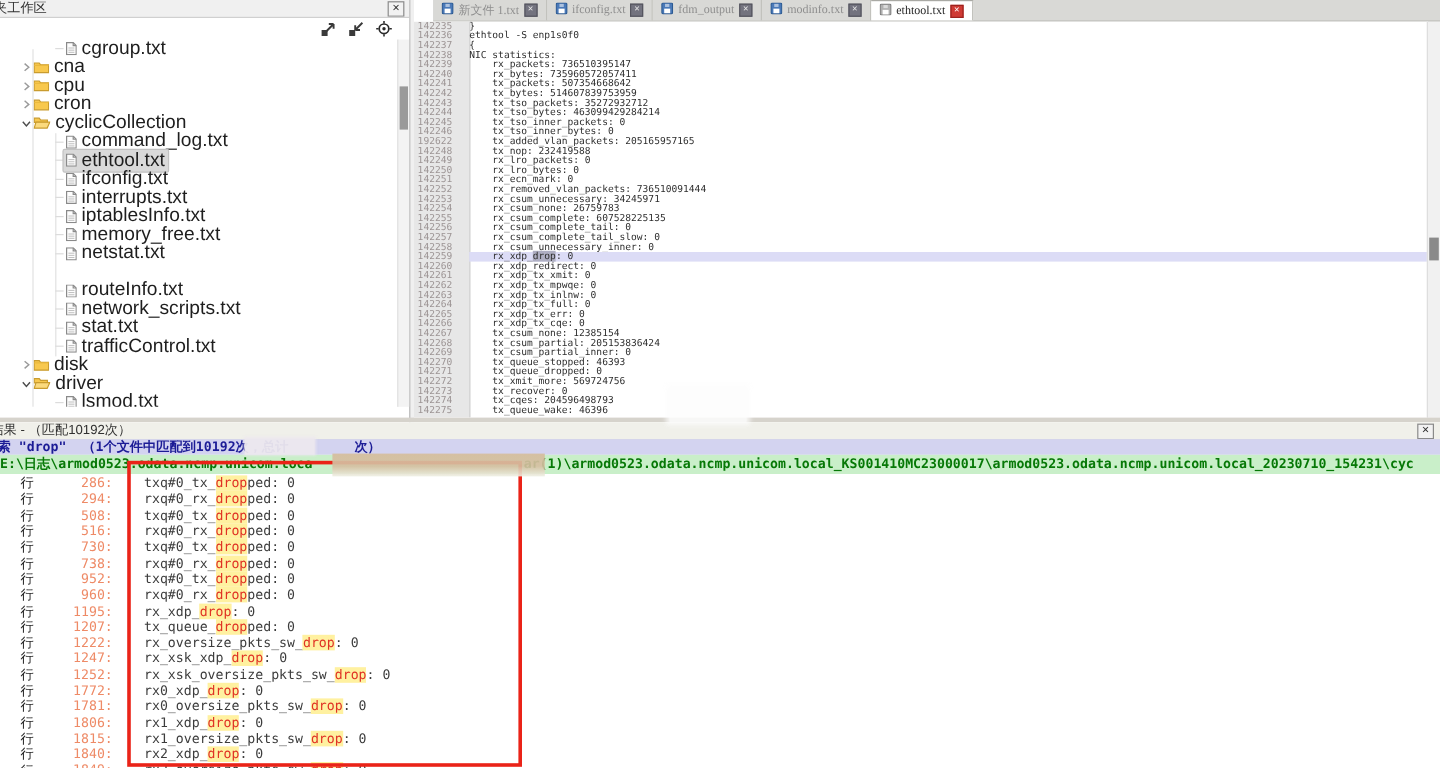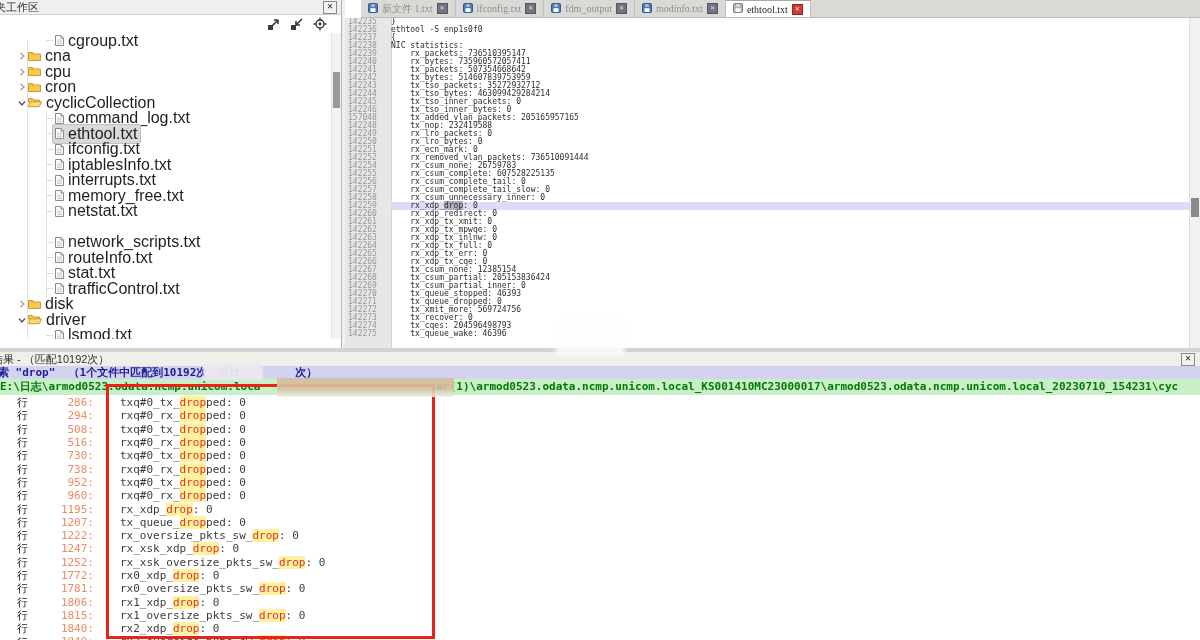--- a/index.html
+++ b/index.html
@@ -225,42 +225,42 @@
         </div>
         <div class="trow lvl2">
           <span class="dash"></span>
           <span class="ticon">
             <svg width="9" height="11" viewBox="0 0 9 11">
               <path d="M0.5 0.5 h5.5 l2.5 2.5 v7.5 h-8 z" fill="#fdfdfd" stroke="#8a8a8a"></path>
               <path d="M6 0.5 v2.5 h2.5" fill="none" stroke="#8a8a8a"></path>
               <path d="M2 5 h5 M2 6.8 h5 M2 8.6 h5" stroke="#bcbcbc" stroke-width="0.8"></path>
             </svg>
           </span>
+          <span class="tlab">interrupts.txt</span>
+        </div>
+        <div class="trow lvl2">
+          <span class="dash"></span>
+          <span class="ticon">
+            <svg width="9" height="11" viewBox="0 0 9 11">
+              <path d="M0.5 0.5 h5.5 l2.5 2.5 v7.5 h-8 z" fill="#fdfdfd" stroke="#8a8a8a"></path>
+              <path d="M6 0.5 v2.5 h2.5" fill="none" stroke="#8a8a8a"></path>
+              <path d="M2 5 h5 M2 6.8 h5 M2 8.6 h5" stroke="#bcbcbc" stroke-width="0.8"></path>
+            </svg>
+          </span>
           <span class="tlab">iptablesInfo.txt</span>
         </div>
         <div class="trow lvl2">
           <span class="dash"></span>
           <span class="ticon">
             <svg width="9" height="11" viewBox="0 0 9 11">
               <path d="M0.5 0.5 h5.5 l2.5 2.5 v7.5 h-8 z" fill="#fdfdfd" stroke="#8a8a8a"></path>
               <path d="M6 0.5 v2.5 h2.5" fill="none" stroke="#8a8a8a"></path>
               <path d="M2 5 h5 M2 6.8 h5 M2 8.6 h5" stroke="#bcbcbc" stroke-width="0.8"></path>
             </svg>
           </span>
-          <span class="tlab">interrupts.txt</span>
-        </div>
-        <div class="trow lvl2">
-          <span class="dash"></span>
-          <span class="ticon">
-            <svg width="9" height="11" viewBox="0 0 9 11">
-              <path d="M0.5 0.5 h5.5 l2.5 2.5 v7.5 h-8 z" fill="#fdfdfd" stroke="#8a8a8a"></path>
-              <path d="M6 0.5 v2.5 h2.5" fill="none" stroke="#8a8a8a"></path>
-              <path d="M2 5 h5 M2 6.8 h5 M2 8.6 h5" stroke="#bcbcbc" stroke-width="0.8"></path>
-            </svg>
-          </span>
           <span class="tlab">memory_free.txt</span>
         </div>
         <div class="trow lvl2">
           <span class="dash"></span>
           <span class="ticon">
             <svg width="9" height="11" viewBox="0 0 9 11">
               <path d="M0.5 0.5 h5.5 l2.5 2.5 v7.5 h-8 z" fill="#fdfdfd" stroke="#8a8a8a"></path>
               <path d="M6 0.5 v2.5 h2.5" fill="none" stroke="#8a8a8a"></path>
               <path d="M2 5 h5 M2 6.8 h5 M2 8.6 h5" stroke="#bcbcbc" stroke-width="0.8"></path>
             </svg>
@@ -270,32 +270,32 @@
         <div class="trow lvl2"></div>
         <div class="trow lvl2">
           <span class="dash"></span>
           <span class="ticon">
             <svg width="9" height="11" viewBox="0 0 9 11">
               <path d="M0.5 0.5 h5.5 l2.5 2.5 v7.5 h-8 z" fill="#fdfdfd" stroke="#8a8a8a"></path>
               <path d="M6 0.5 v2.5 h2.5" fill="none" stroke="#8a8a8a"></path>
               <path d="M2 5 h5 M2 6.8 h5 M2 8.6 h5" stroke="#bcbcbc" stroke-width="0.8"></path>
             </svg>
           </span>
+          <span class="tlab">routeInfo.txt</span>
+        </div>
+        <div class="trow lvl2">
+          <span class="dash"></span>
+          <span class="ticon">
+            <svg width="9" height="11" viewBox="0 0 9 11">
+              <path d="M0.5 0.5 h5.5 l2.5 2.5 v7.5 h-8 z" fill="#fdfdfd" stroke="#8a8a8a"></path>
+              <path d="M6 0.5 v2.5 h2.5" fill="none" stroke="#8a8a8a"></path>
+              <path d="M2 5 h5 M2 6.8 h5 M2 8.6 h5" stroke="#bcbcbc" stroke-width="0.8"></path>
+            </svg>
+          </span>
           <span class="tlab">network_scripts.txt</span>
-        </div>
-        <div class="trow lvl2">
-          <span class="dash"></span>
-          <span class="ticon">
-            <svg width="9" height="11" viewBox="0 0 9 11">
-              <path d="M0.5 0.5 h5.5 l2.5 2.5 v7.5 h-8 z" fill="#fdfdfd" stroke="#8a8a8a"></path>
-              <path d="M6 0.5 v2.5 h2.5" fill="none" stroke="#8a8a8a"></path>
-              <path d="M2 5 h5 M2 6.8 h5 M2 8.6 h5" stroke="#bcbcbc" stroke-width="0.8"></path>
-            </svg>
-          </span>
-          <span class="tlab">routeInfo.txt</span>
         </div>
         <div class="trow lvl2">
           <span class="dash"></span>
           <span class="ticon">
             <svg width="9" height="11" viewBox="0 0 9 11">
               <path d="M0.5 0.5 h5.5 l2.5 2.5 v7.5 h-8 z" fill="#fdfdfd" stroke="#8a8a8a"></path>
               <path d="M6 0.5 v2.5 h2.5" fill="none" stroke="#8a8a8a"></path>
               <path d="M2 5 h5 M2 6.8 h5 M2 8.6 h5" stroke="#bcbcbc" stroke-width="0.8"></path>
             </svg>
           </span>
@@ -453,21 +453,21 @@
           </div>
           <div class="eline">
             <span class="num">142245</span>
             <span class="etext">    tx_tso_inner_packets: 0</span>
           </div>
           <div class="eline">
             <span class="num">142246</span>
             <span class="etext">    tx_tso_inner_bytes: 0</span>
           </div>
           <div class="eline">
-            <span class="num">157048</span>
+            <span class="num">192622</span>
             <span class="etext">    tx_added_vlan_packets: 205165957165</span>
           </div>
           <div class="eline">
             <span class="num">142248</span>
             <span class="etext">    tx_nop: 232419588</span>
           </div>
           <div class="eline">
             <span class="num">142249</span>
             <span class="etext">    rx_lro_packets: 0</span>
           </div>
@@ -475,20 +475,24 @@
             <span class="num">142250</span>
             <span class="etext">    rx_lro_bytes: 0</span>
           </div>
           <div class="eline">
             <span class="num">142251</span>
             <span class="etext">    rx_ecn_mark: 0</span>
           </div>
           <div class="eline">
             <span class="num">142252</span>
             <span class="etext">    rx_removed_vlan_packets: 736510091444</span>
+          </div>
+          <div class="eline">
+            <span class="num">142253</span>
+            <span class="etext">    rx_csum_unnecessary: 34245971</span>
           </div>
           <div class="eline">
             <span class="num">142254</span>
             <span class="etext">    rx_csum_none: 26759783</span>
           </div>
           <div class="eline">
             <span class="num">142255</span>
             <span class="etext">    rx_csum_complete: 607528225135</span>
           </div>
           <div class="eline">

